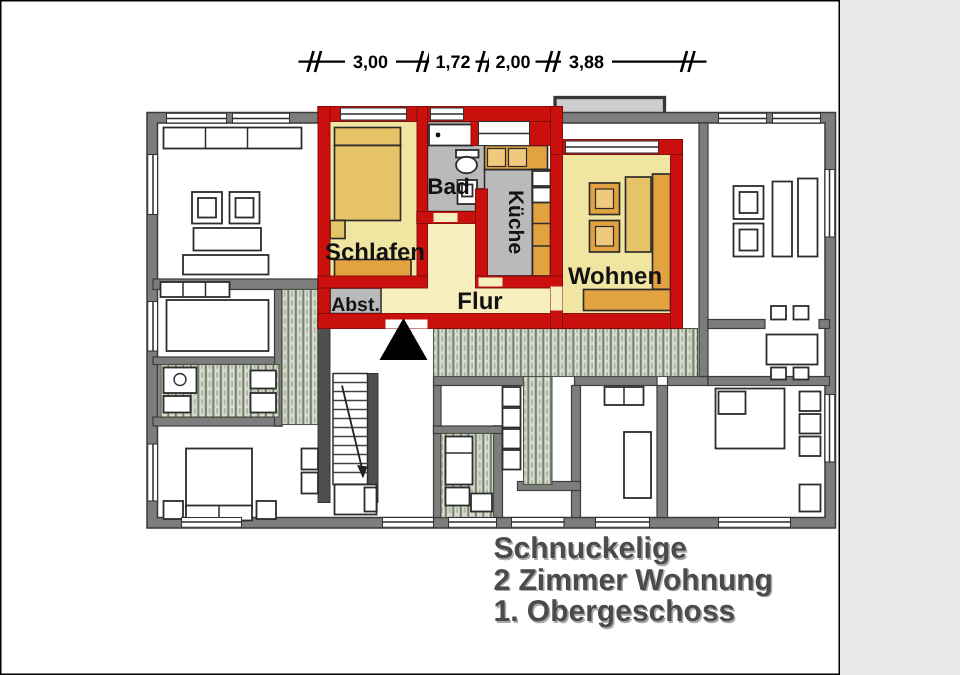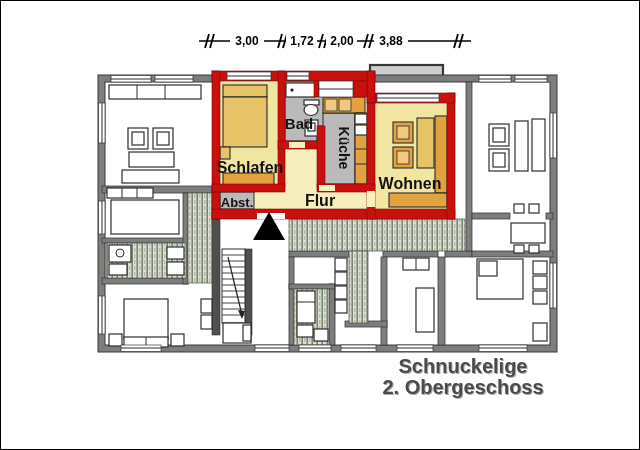--- a/index.html
+++ b/index.html
@@ -1,16 +1,16 @@
 <!DOCTYPE html>
 <html style="--wall-red: #c9100d; --wall-gray: #7d7d7d; --wall-dark: #4f4f4f; --room-cream: #f1e5a2; --flur-cream: #f6eebd; --furn-gold: #e5c366; --furn-orange: #e2a240; --furn-orange-light: #f0c87e; --floor-gray: #bababa; --balcony-gray: #cdcdcd; --hatch-bg: #dce0d4; --hatch-line: #75816d; --title-text: #4b4b4b;"><head>
 <meta charset="utf-8">
 <style>
   html,body{margin:0;padding:0;background:#e8e8e8;}
-  .page{position:relative;width:640px;height:450px;background:#fff;border:1px solid #000;
+  .page{position:relative;width:560px;height:450px;background:#fff;border:1px solid #000;
         box-sizing:border-box;overflow:hidden;font-family:"Liberation Sans",sans-serif;}
   svg{position:absolute;left:0;top:0;}
   
   .wall-red{fill:var(--wall-red);stroke:#7e0909;stroke-width:.6}
   .wall-gray{fill:var(--wall-gray);stroke:#3c3c3c;stroke-width:.8}
   .wall-dark{fill:var(--wall-dark);stroke:#2e2e2e;stroke-width:.6}
   .room-cream{fill:var(--room-cream)}
   .flur-cream{fill:var(--flur-cream)}
   .floor-gray{fill:var(--floor-gray);stroke:#2b2b2b;stroke-width:1}
   .gold{fill:var(--furn-gold);stroke:#2b2b2b;stroke-width:1.1}
@@ -18,21 +18,21 @@
   .orange-light{fill:var(--furn-orange-light);stroke:#2b2b2b;stroke-width:.8}
   .white-furn{fill:#fff;stroke:#2d2d2d;stroke-width:1.2}
   .thin-line{stroke:#2d2d2d;stroke-width:1}
   .window{fill:#fff;stroke:#333;stroke-width:.7}
   .hatch{fill:url(#hatchPat);stroke:#4a5544;stroke-width:.7}
   .balcony{fill:var(--balcony-gray);stroke:#383838;stroke-width:2.2}
   .label{font-family:"Liberation Sans",sans-serif;font-weight:bold;fill:#121212}
   .dim{font:bold 12px "Liberation Sans",sans-serif;fill:#000}
   .dimline{stroke:#000;stroke-width:1.5}
   .tick{stroke:#000;stroke-width:1.8}
-  .title-block{position:absolute;left:328px;top:355px;width:268px;text-align:center;
+  .title-block{position:absolute;left:328px;top:355px;width:268px;text-align:left;
       font-weight:bold;font-size:20px;line-height:21px;color:var(--title-text);
       text-shadow:1px 1px 0 #a9a9a9;}
 </style>
 </head>
 <body>
 
 <div class="page">
 <svg width="640" height="450" viewBox="0 0 640 450">
   <defs>
     <pattern id="hatchPat" width="5" height="6" patternUnits="userSpaceOnUse">
@@ -330,15 +330,16 @@
     <text class="label" x="409" y="188" font-size="16" text-anchor="middle">Wohnen</text>
     <text class="label" x="319" y="205" font-size="16" text-anchor="middle">Flur</text>
     <text class="label" x="236" y="206" font-size="13" text-anchor="middle">Abst.</text>
   </g>
 
   <polygon points="268,211 252,239 284,239" fill="#000"></polygon>
 </svg>
 
 <div class="title-block">
   <div>Schnuckelige</div>
-  <div>2. Obergeschoss</div>
+  <div>2 Zimmer Wohnung</div>
+  <div>1. Obergeschoss</div>
 </div>
 </div>
 
 </body></html>

